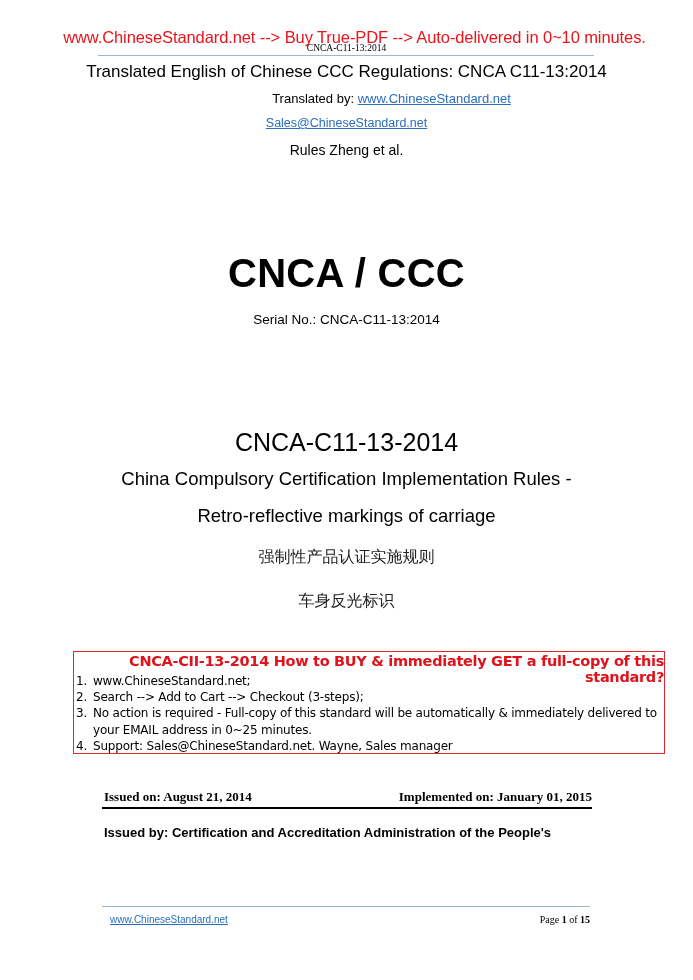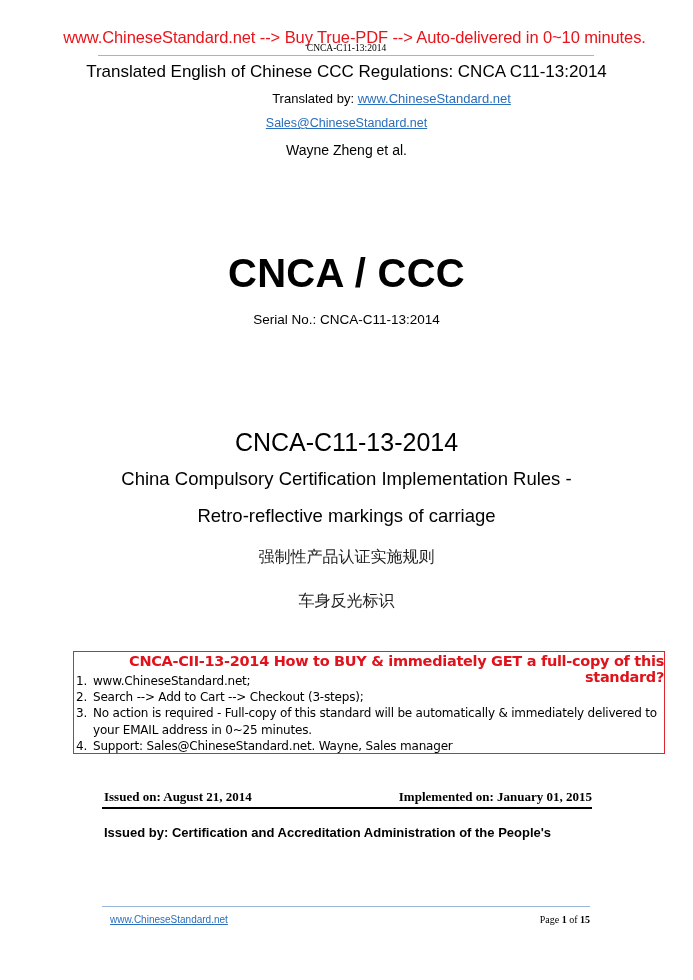--- a/index.html
+++ b/index.html
@@ -52,21 +52,21 @@
 <div class="abs center header-code">CNCA-C11-13:2014</div>
 <div class="abs top-rule"></div>
 
 <div class="abs center line1">Translated English of Chinese CCC Regulations: CNCA C11-13:2014</div>
 <div class="abs center line2">
   <span>Translated by: </span><a class="link">www.ChineseStandard.net</a>
 </div>
 <div class="abs center line3">
   <a class="link">Sales@ChineseStandard.net</a>
 </div>
-<div class="abs center line4">Wayne Zheng et al.</div>
+<div class="abs center line4">Rules Zheng et al.</div>
 
 <div class="abs center big-title">CNCA / CCC</div>
 <div class="abs center serial">Serial No.: CNCA-C11-13:2014</div>
 
 <div class="abs center std-no">CNCA-C11-13-2014</div>
 <div class="abs center title-en1">China Compulsory Certification Implementation Rules -</div>
 <div class="abs center title-en2">Retro-reflective markings of carriage</div>
 <div class="abs center title-cn1">强制性产品认证实施规则</div>
 <div class="abs center title-cn2">车身反光标识</div>
 

